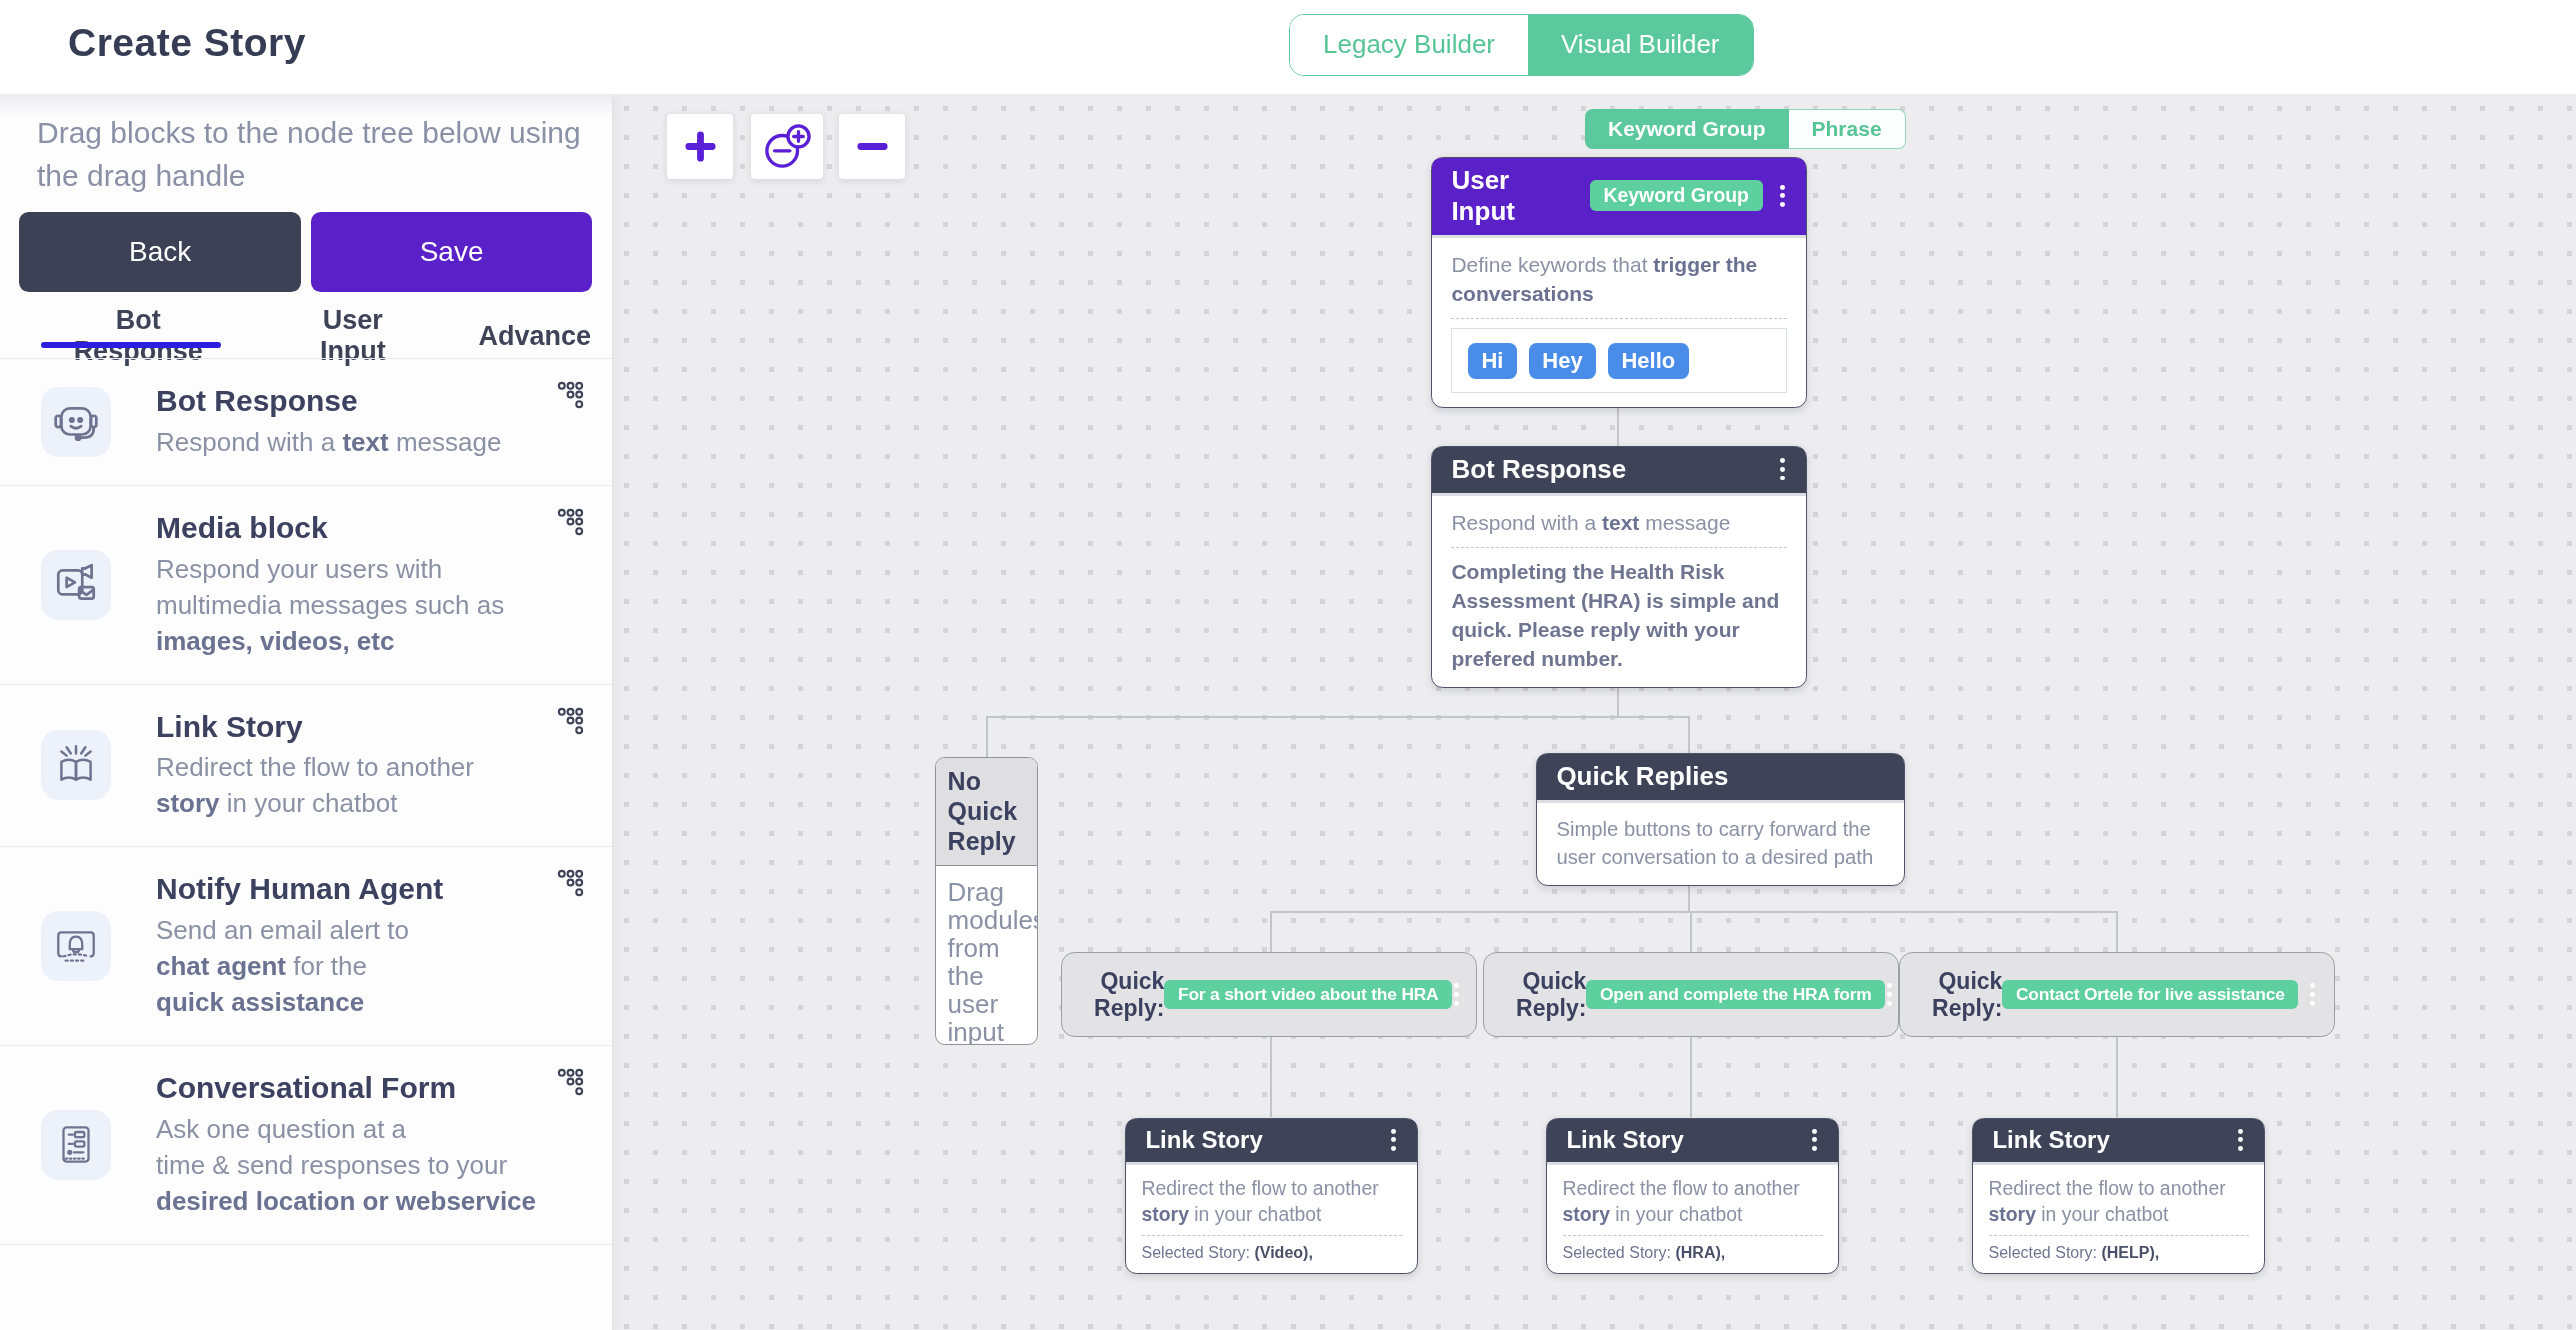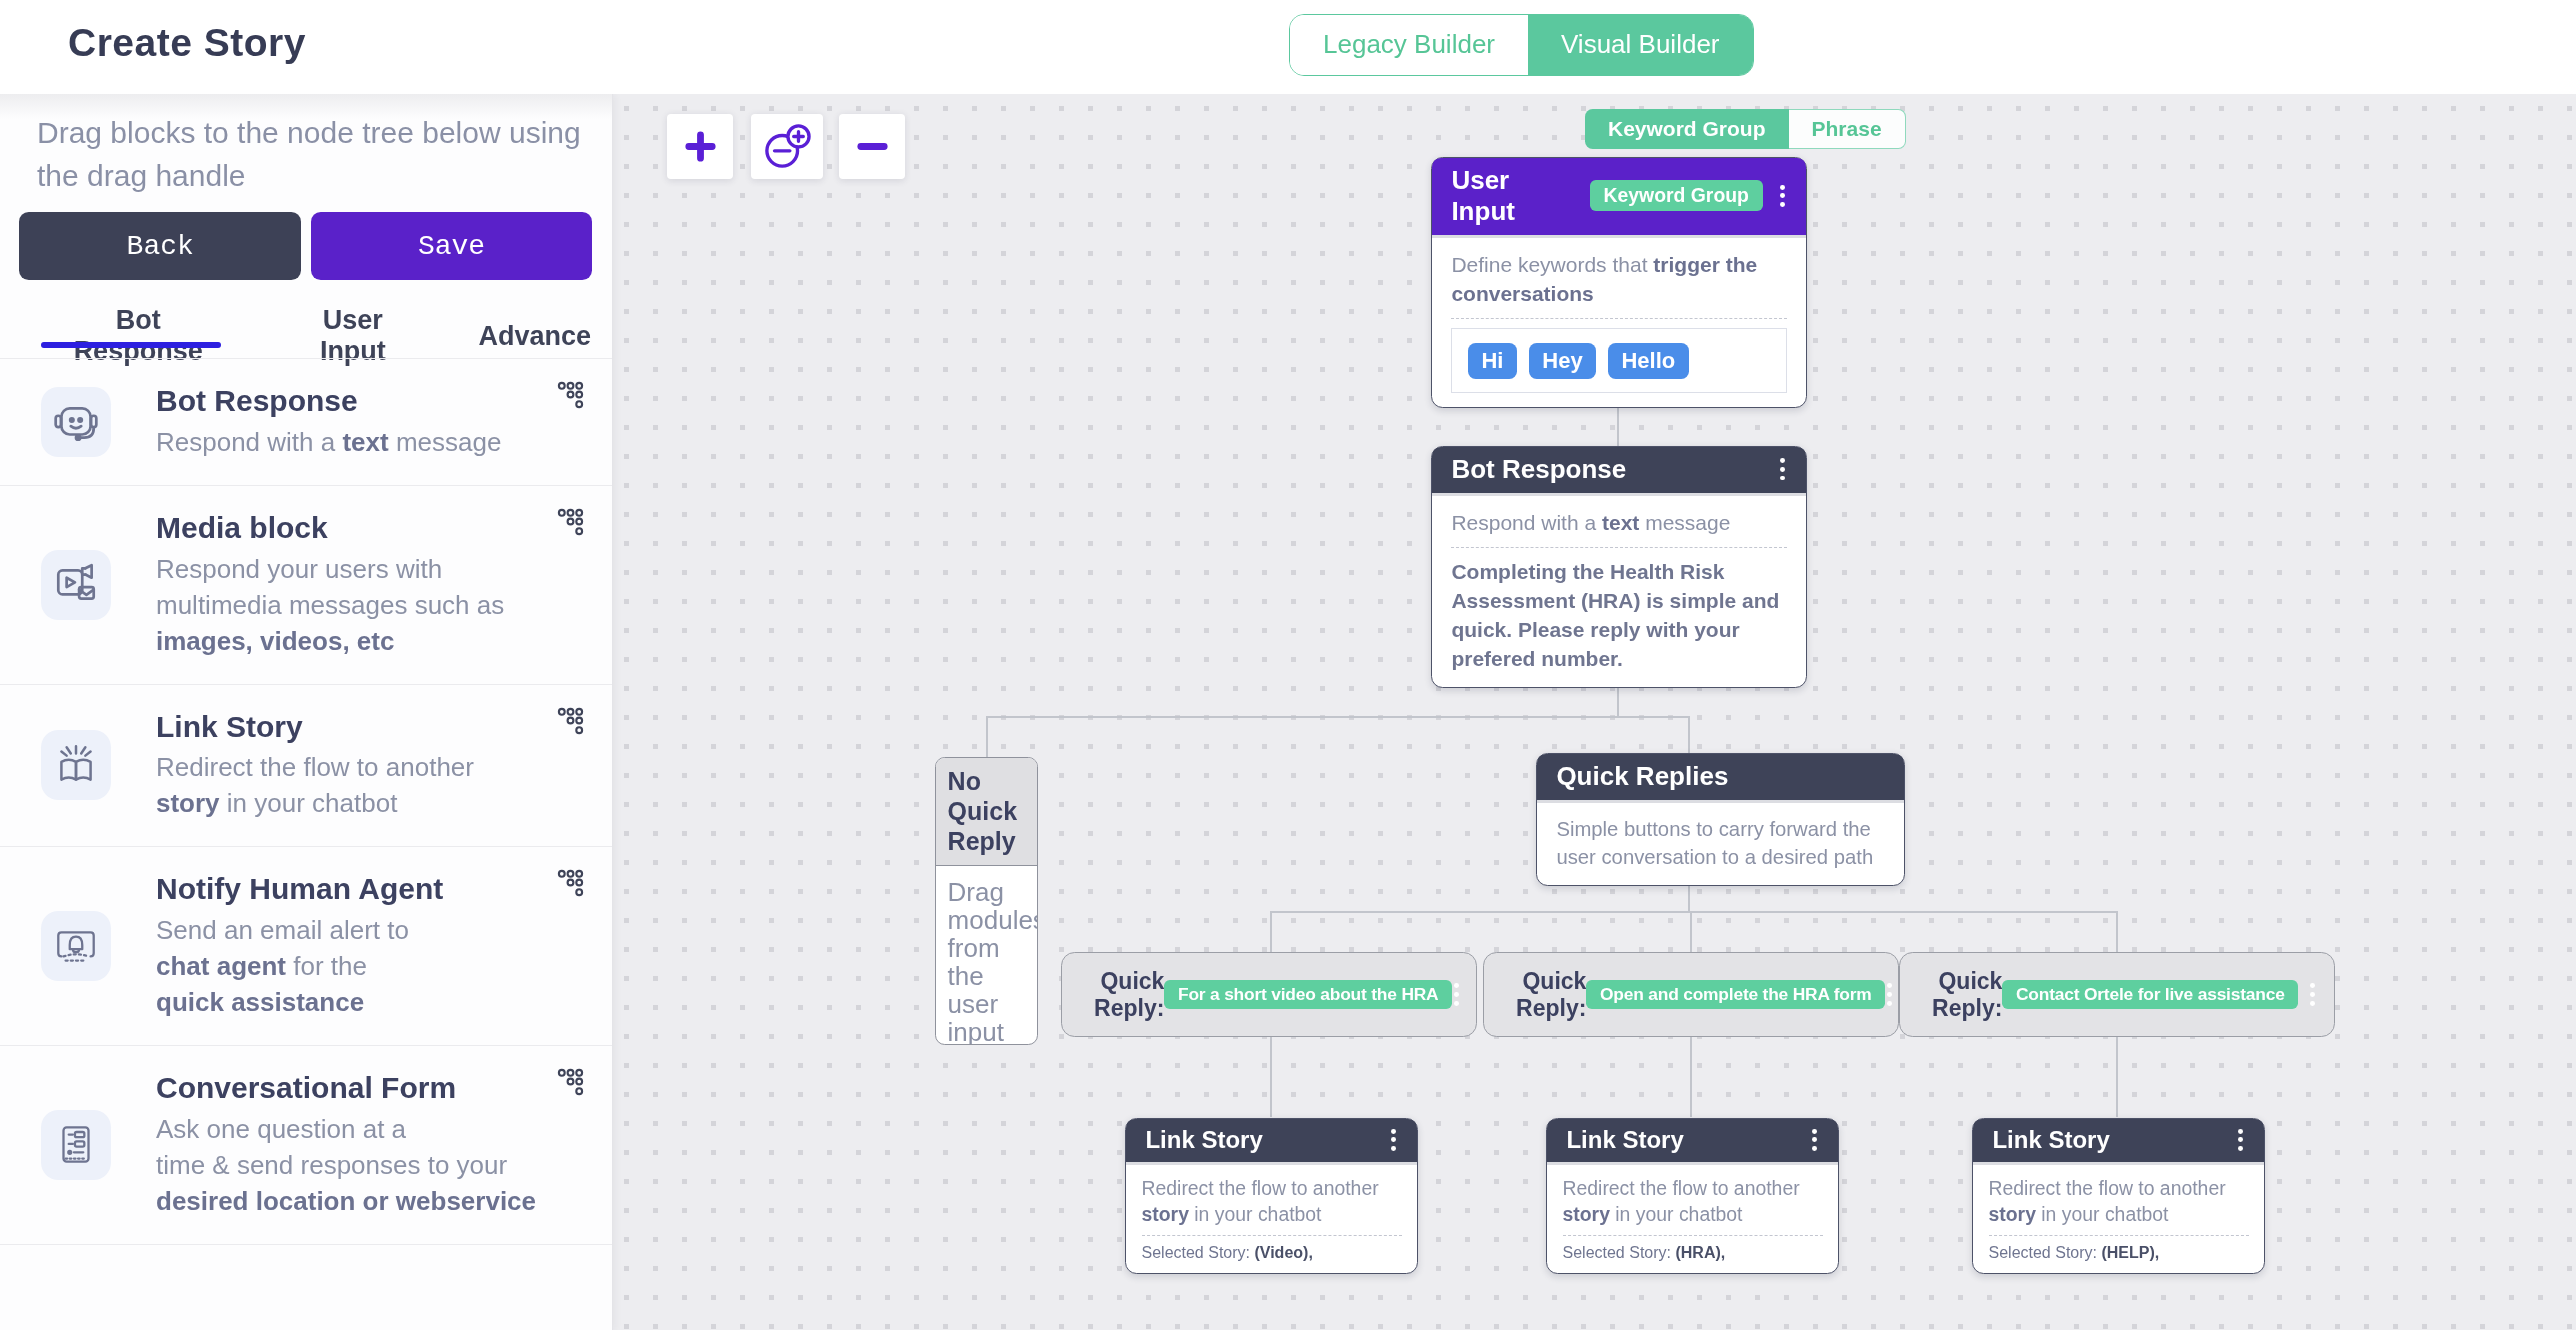--- a/index.html
+++ b/index.html
@@ -14,21 +14,21 @@
   .tg{border:none;cursor:pointer;font-size:26px;font-family:inherit;padding:0 33px;background:#fff;color:#56c596;}
   .tg.active{background:#5bc89e;color:#fff;}
 
   
   #sidebar{position:absolute;left:0;top:94px;width:612px;height:1237px;background:#fdfdfe;z-index:4;
            box-shadow:1.9px 0 7.7px rgba(30,34,60,.05);border-right:1px solid #e4e4e8;}
   #sidebar:before{content:"";position:absolute;left:0;top:0;right:0;height:25px;
            background:linear-gradient(180deg,#ededef,rgba(255,255,255,0));}
   .intro{position:absolute;left:37px;top:17.4px;font-size:30px;line-height:43px;color:#8a90a6;margin:0;}
   .btnrow{position:absolute;left:19.4px;top:118px;width:573px;display:flex;gap:9.7px;}
-  .btn{flex:1;height:68px;border:none;border-radius:9.7px;font-size:28px;color:#fff;font-family:Liberation Mono, monospace;cursor:pointer;}
+  .btn{flex:1;height:80px;border:none;border-radius:9.7px;font-size:28px;color:#fff;font-family:Liberation Sans, sans-serif;cursor:pointer;}
   .btn.back{background:#3d4156;}
   .btn.save{background:#5a21c9;}
   .tabs{position:absolute;left:49px;top:211px;width:542px;display:flex;}
   .tab{background:none;border:none;font-family:inherit;font-size:27px;font-weight:700;color:#3e4358;padding:0;cursor:pointer;}
   .tab + .tab{margin-left:60px;}
   .tab-underline{position:absolute;left:41px;top:248px;width:180px;height:5.8px;background:#2d1fe0;border-radius:2.9px;}
   .blocks{position:absolute;left:0;top:264px;width:612px;}
   .block{position:relative;padding:25px 29px 25px 41px;border-bottom:1.9px solid #ebebee;display:flex;align-items:center;}
   .blocks{border-top:1.9px solid #ebebee;}
   .icon-box{width:70px;height:70px;border-radius:17.4px;background:#edf1fa;flex:0 0 70px;

